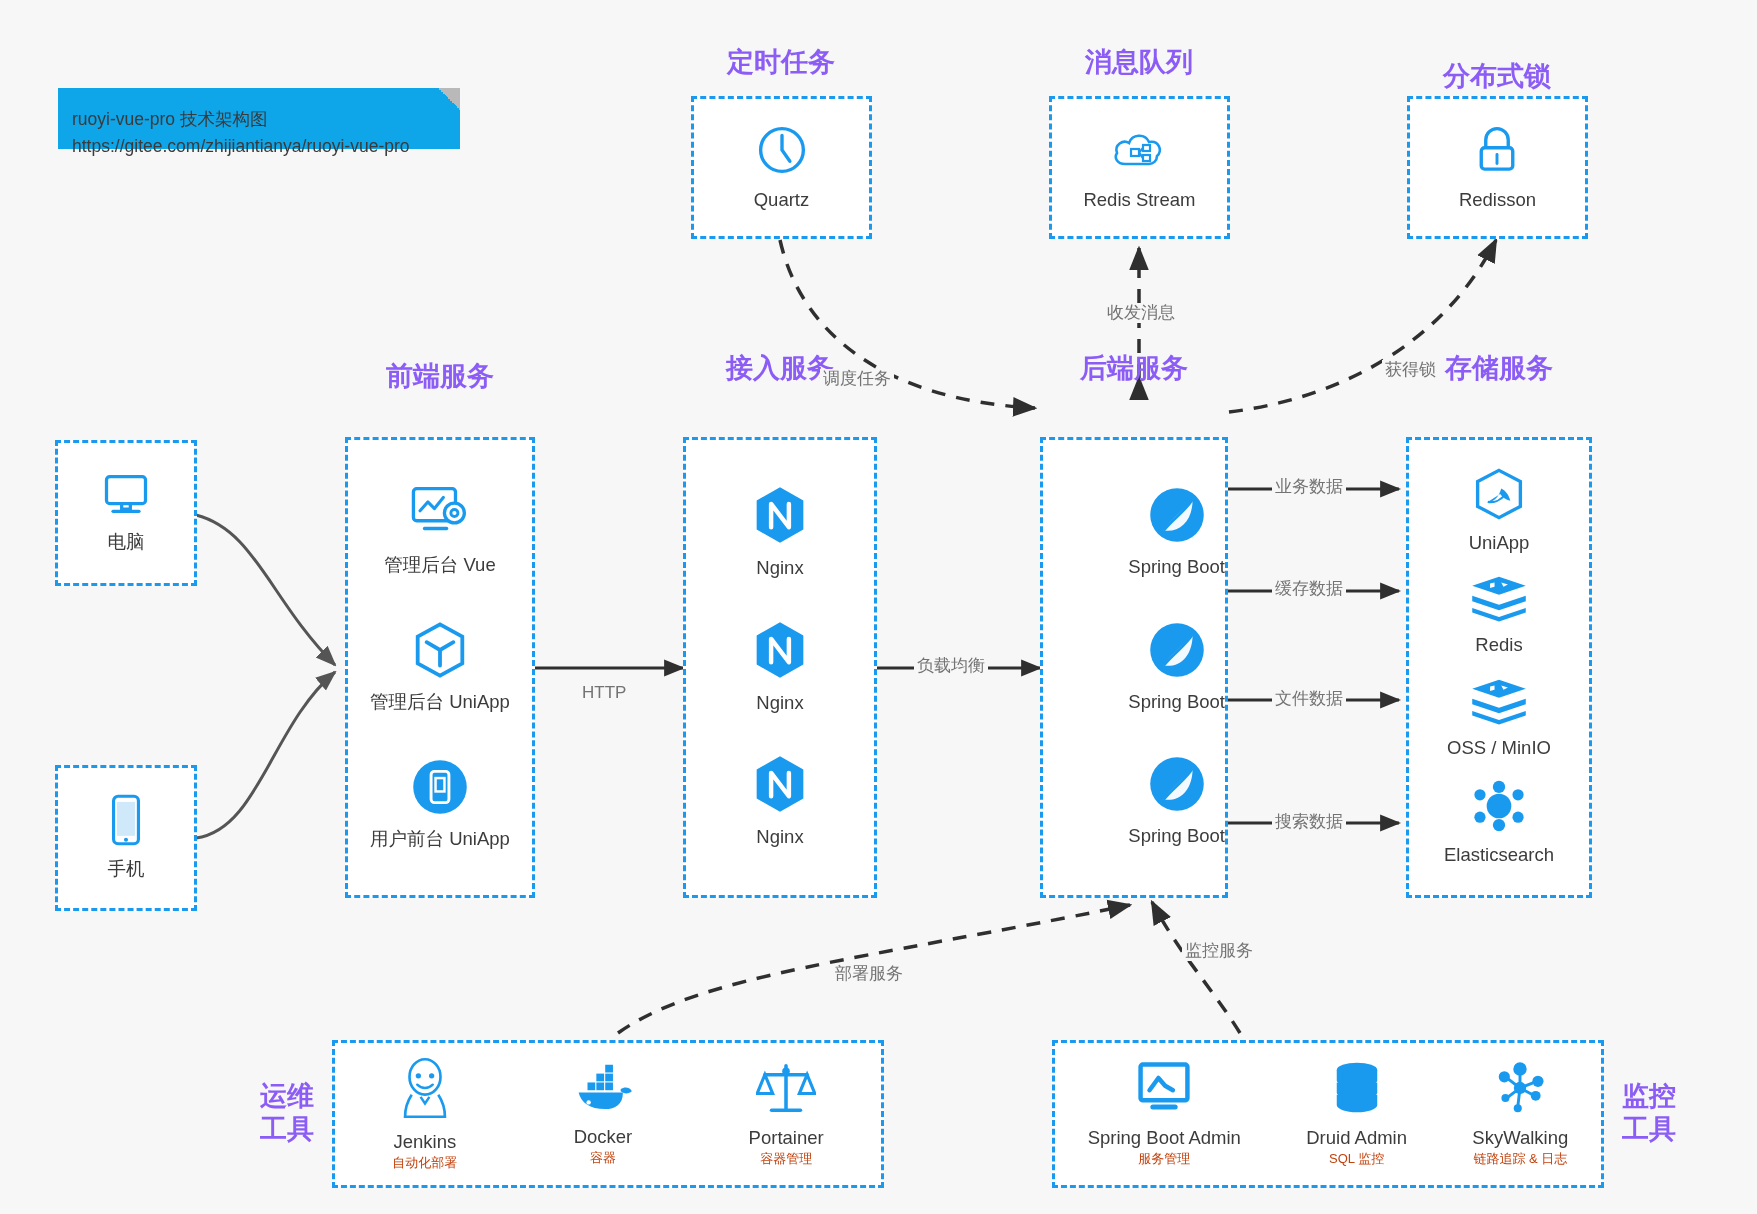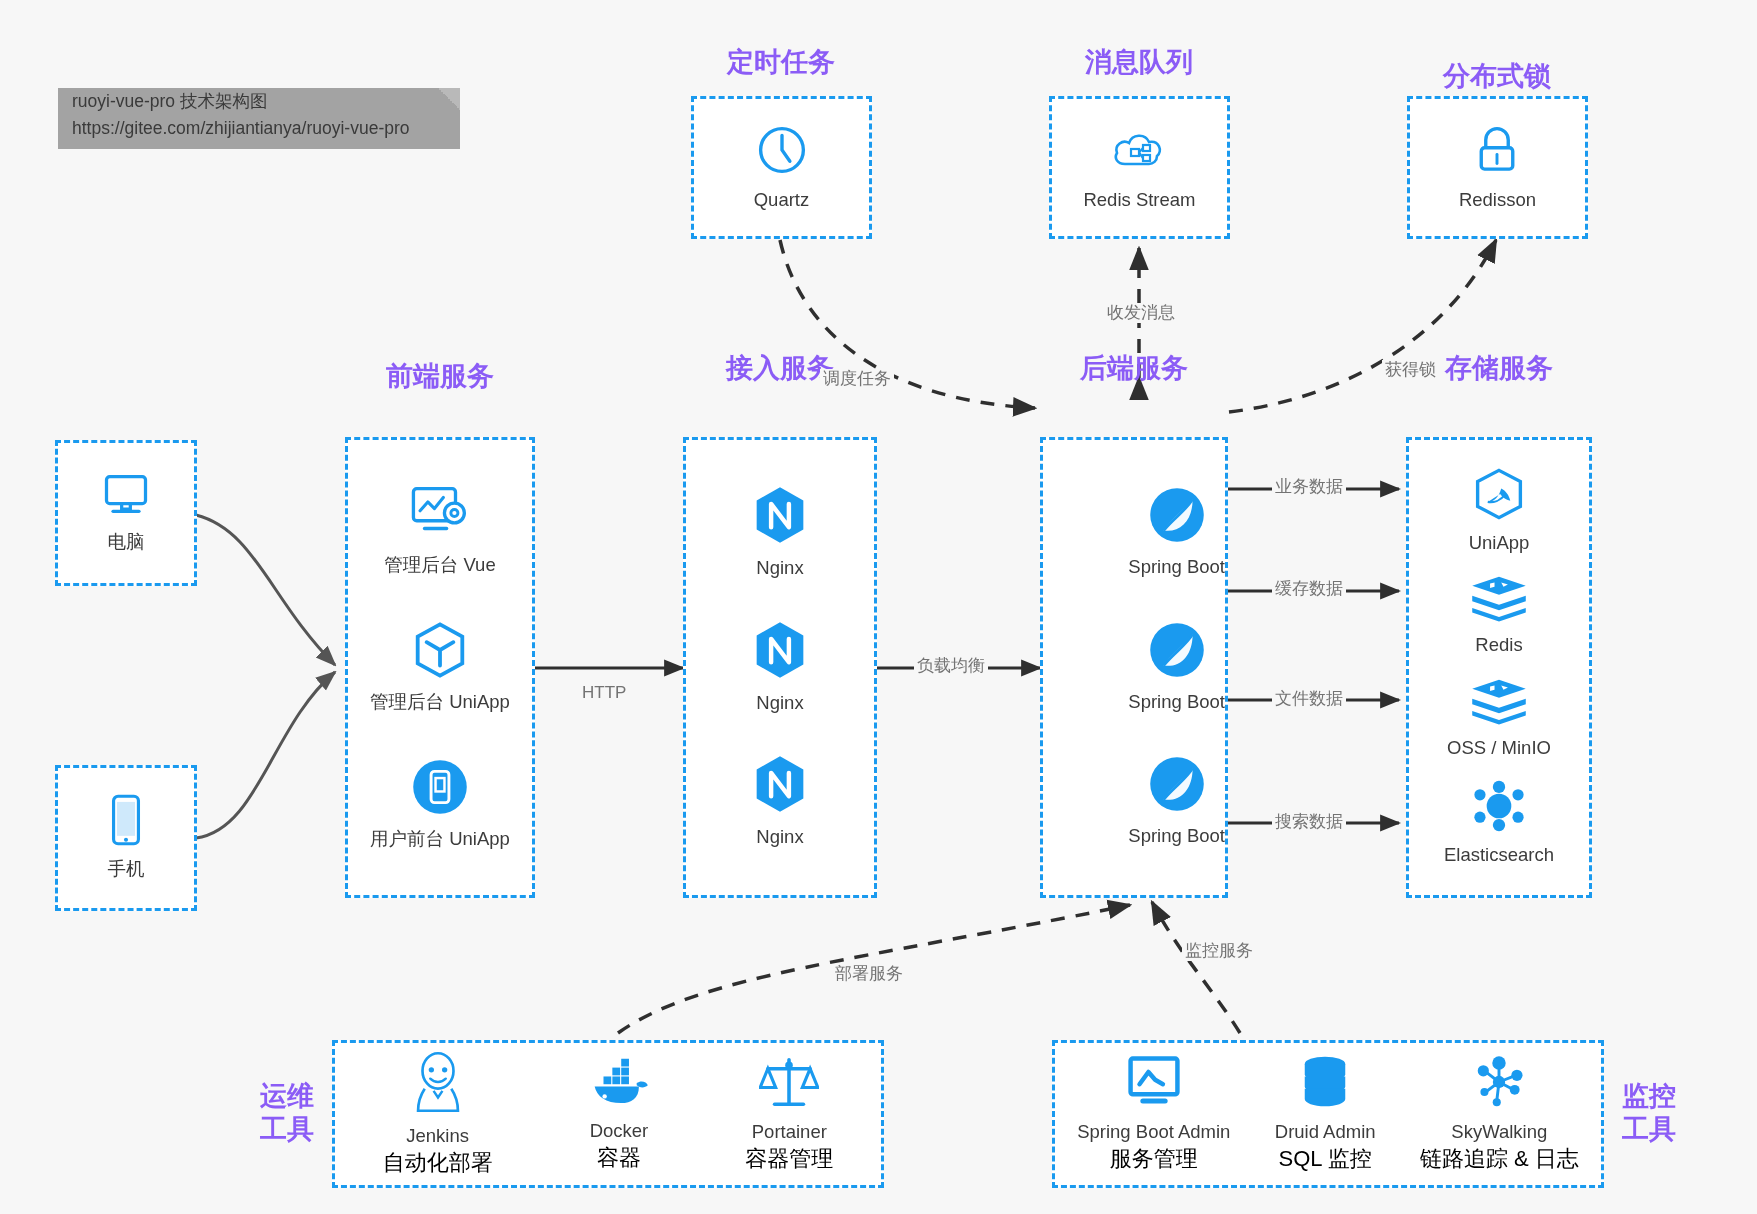--- a/index.html
+++ b/index.html
@@ -9,22 +9,22 @@
     font-family: "Liberation Sans", "DejaVu Sans", sans-serif;
     position: relative;
     overflow: hidden;
   }
   #canvas { position: absolute; inset: 0; }
   svg.edges { position: absolute; inset: 0; width: 1757px; height: 1214px; pointer-events: none; }
 
   
   .note {
     position: absolute; left: 58px; top: 88px; width: 402px; height: 61px;
-    background: #a3a3a3;
-    padding: 0 14px 0 14px;
+    background: #0ea5e9;
+    padding: 18px 14px 0 14px;
     font-size: 17.5px; color: #3a3a3a; line-height: 1.55;
     white-space: nowrap;
   }
   .note .fold {
     position: absolute; right: 0; top: 0; width: 22px; height: 22px;
     background: linear-gradient(225deg, #b9b9b9 0 50%, transparent 50% 100%);
   }
 
   
   .gbox {
@@ -46,21 +46,21 @@
 
   
   .node {
     display: flex; flex-direction: column; align-items: center; justify-content: center;
     text-align: center;
   }
   .node .cap {
     font-size: 18.5px; color: #3c3c3c; margin-top: 7px; white-space: nowrap;
     line-height: 1.32;
   }
-  .node .cap2 { font-size: 22px; color: #000000; white-space: nowrap; line-height: 1.32; }
+  .node .cap2 { font-size: 13px; color: #c2410c; white-space: nowrap; line-height: 1.32; }
   .icon { display: block; }
 
   
   .elabel {
     position: absolute;
     font-size: 17px; color: #737373; background: #f7f7f7;
     padding: 0 3px; white-space: nowrap; line-height: 1.2;
   }
 </style>
 </head>

